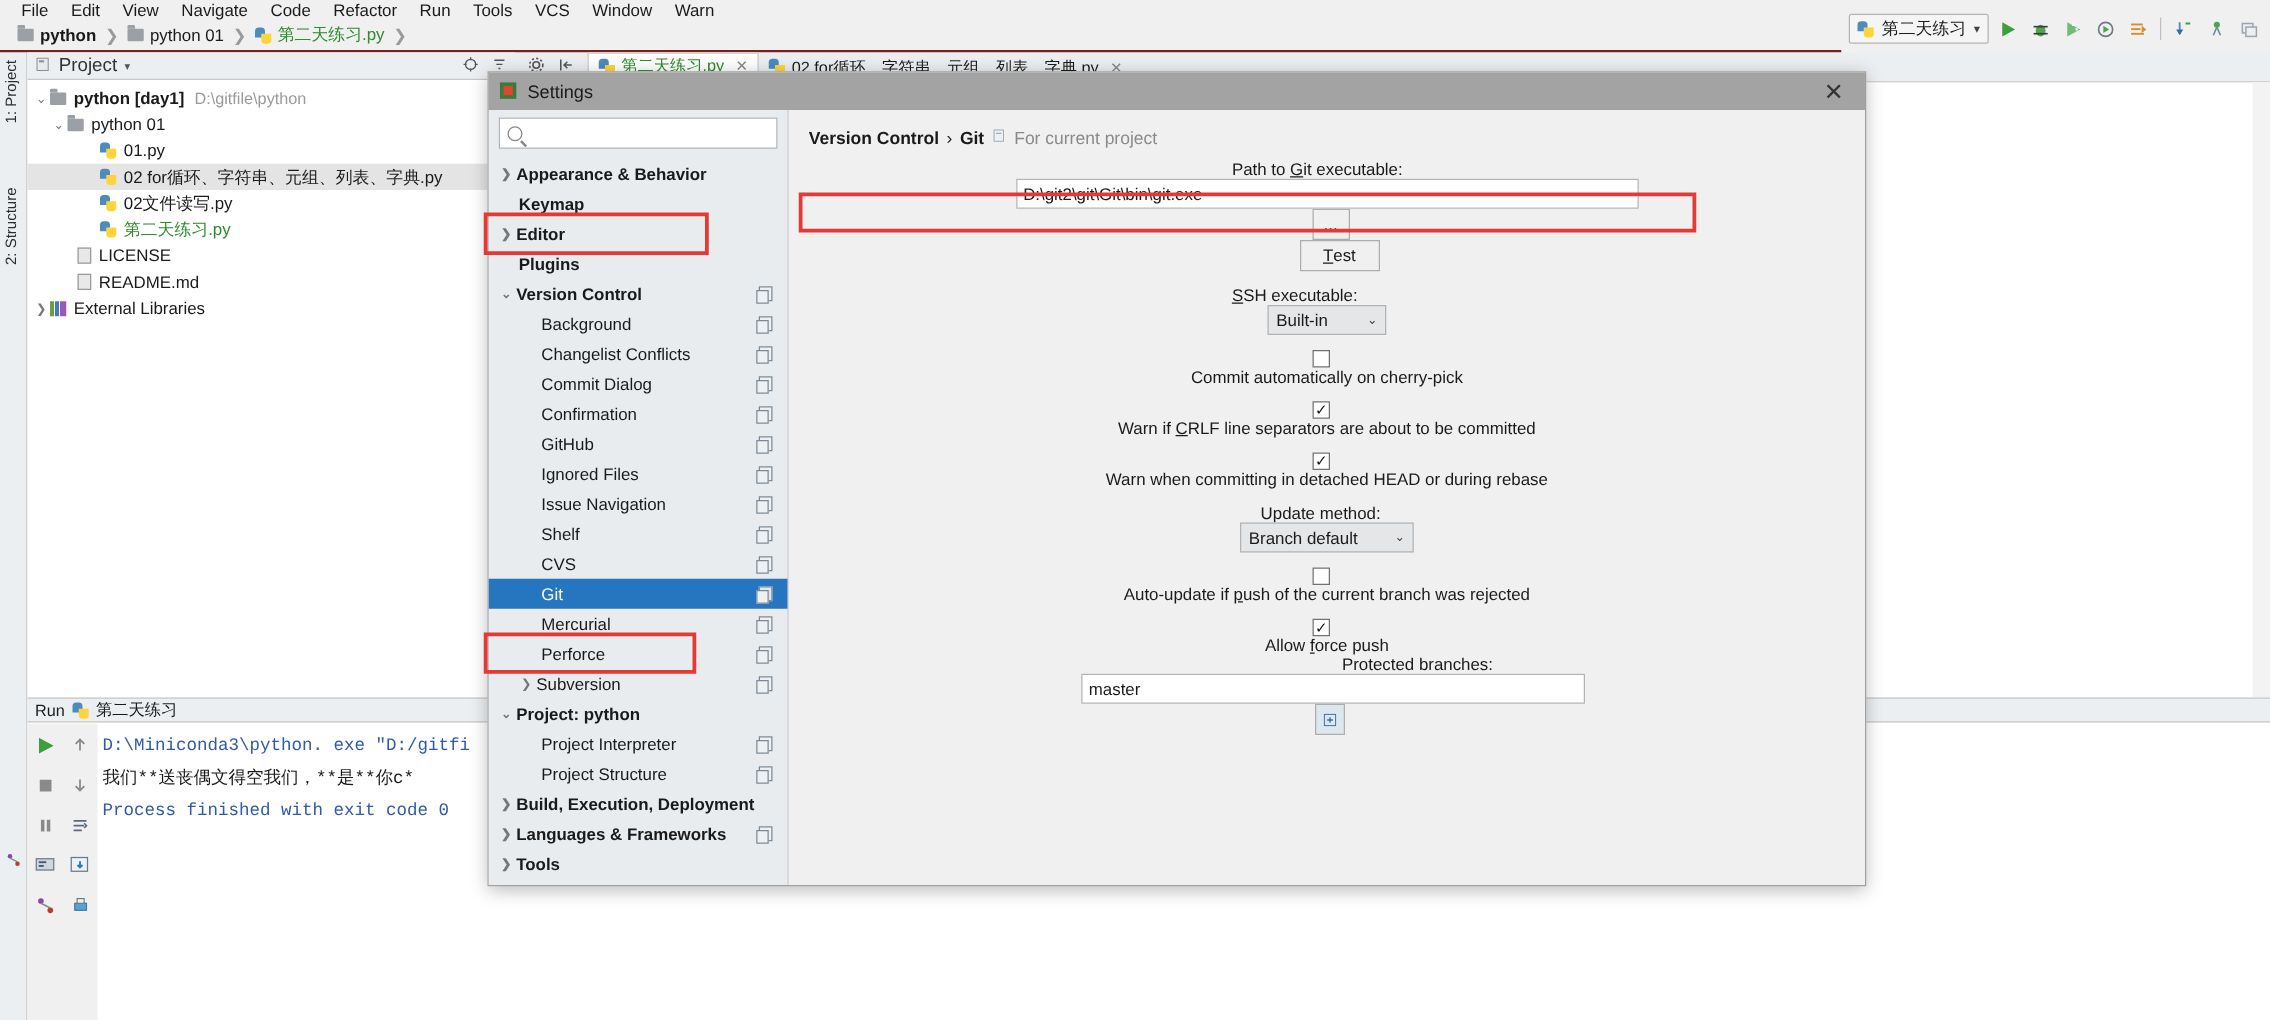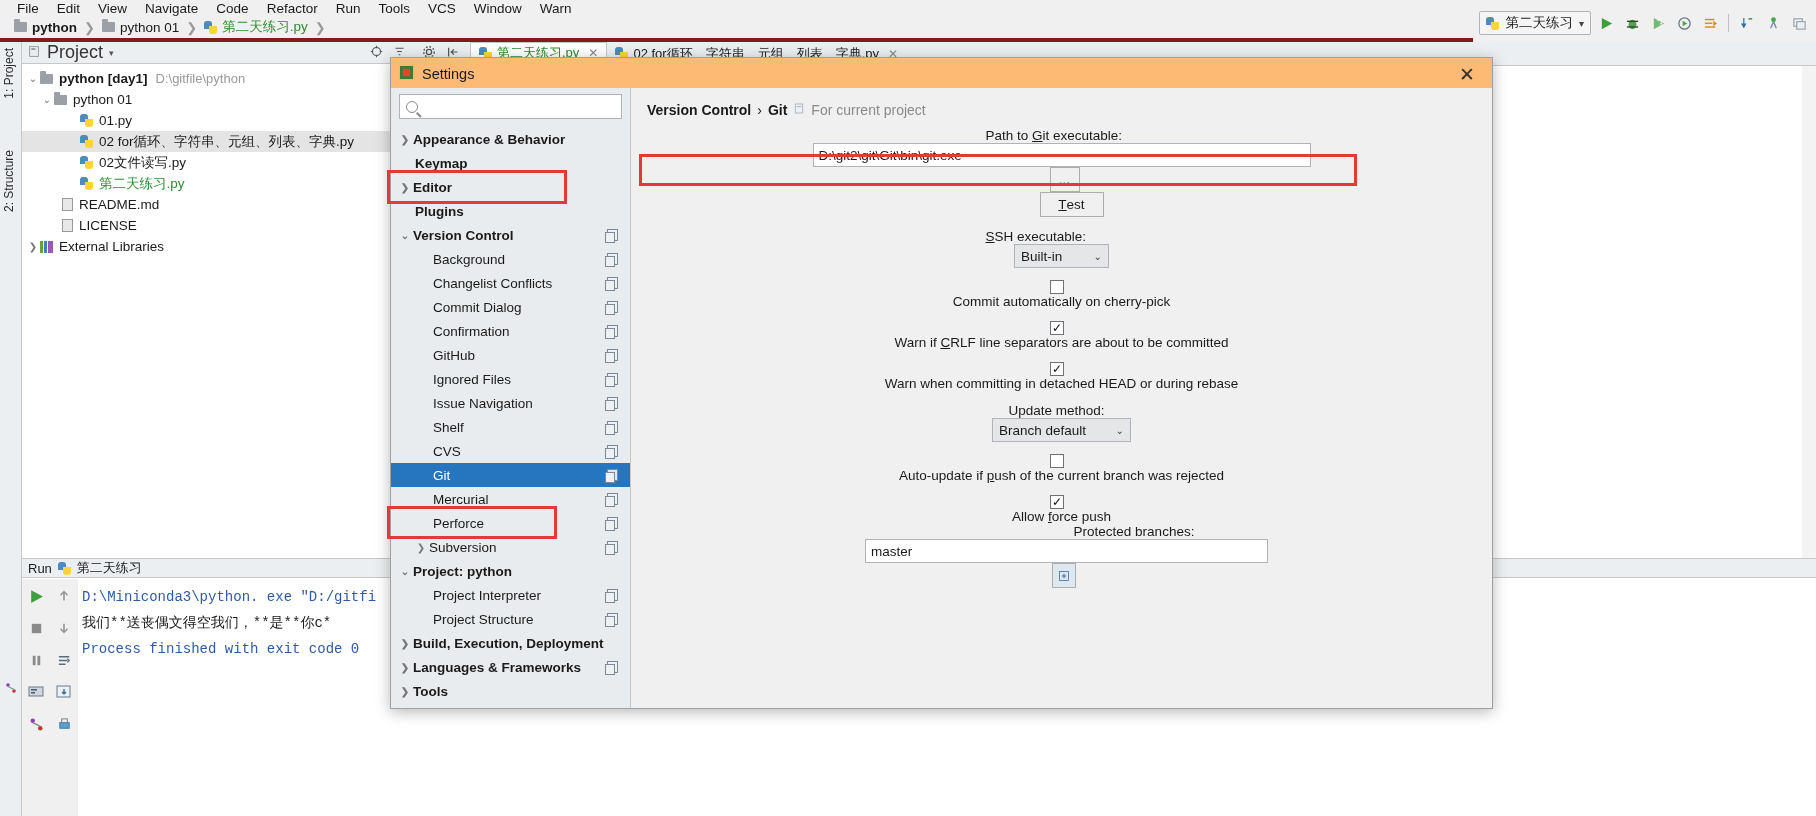--- a/index.html
+++ b/index.html
@@ -17,21 +17,21 @@
   #menubar {
     position:absolute; left:0; top:0; width:1816px; height:16px;
     background:#f0f0f0; display:flex; align-items:flex-end; padding-left:8px;
     overflow:hidden;
   }
   #menubar .mi { font-size:13.5px; padding:0 9px; white-space:nowrap; color:#1a1a1a; }
   
   #breadcrumb {
     position:absolute; left:0; top:16px; width:1473px; height:26px;
     background:#f0f0f0; display:flex; align-items:center; padding-left:14px;
-    border-bottom:4px solid #7f1d1d;
+    border-bottom:2px solid #7f1d1d;
   }
   .crumb { display:flex; align-items:center; gap:5px; font-size:13.5px; }
   .crumb-sep { color:#9a9a9a; margin:0 7px; font-size:13px; }
   .folder-ic { width:13px; height:10px; background:#9aa0a6; border-radius:1px; display:inline-block; position:relative; }
   .folder-ic:before { content:""; position:absolute; left:0; top:-3px; width:6px; height:3px; background:#9aa0a6; border-radius:1px 1px 0 0; }
   .py-ic { width:13px; height:13px; display:inline-block; position:relative; }
   .py-ic:before { content:""; position:absolute; left:0; top:0; width:8px; height:8px; background:#4b8bbe; border-radius:3px 3px 0 0;}
   .py-ic:after  { content:""; position:absolute; right:0; bottom:0; width:8px; height:8px; background:#ffd43b; border-radius:0 0 3px 3px;}
   .bold { font-weight:bold; }
   .green-txt { color:#2e8b2e; }
@@ -49,21 +49,21 @@
     border-right:1px solid #c8c8c8;
   }
   .vtab { position:absolute; left:2px; writing-mode:vertical-rl; transform:rotate(180deg);
     font-size:12px; white-space:nowrap; color:#2b2b2b; }
   
   #project-panel { position:absolute; left:22px; top:42px; width:390px; height:516px; background:#fff; }
   #project-header {
     height:22px; background:#eceff1; border-bottom:1px solid #c8c8c8;
     display:flex; align-items:center; padding:0 6px; gap:6px;
   }
-  #project-header .ttl { font-size:18px; color:#333; }
+  #project-header .ttl { font-size:15px; color:#333; }
   .hdr-icons { margin-left:auto; display:flex; gap:10px; align-items:center; color:#555; }
   .tree { padding-top:4px; font-size:13.5px; }
   .tnode { height:21px; display:flex; align-items:center; white-space:nowrap; padding-left:4px; }
   .tnode.sel { background:#e4e4e4; }
   .chev { width:14px; text-align:center; color:#777; font-size:10px; flex:0 0 14px; }
   .ind1 { padding-left:18px; } .ind2 { padding-left:40px; } .ind3 { padding-left:58px; }
   .dimpath { color:#9a9a9a; margin-left:8px; font-size:13px; }
   .doc-ic { width:11px; height:13px; background:#e8e8e8; border:1px solid #9a9a9a; display:inline-block; }
   .lib-ic { width:13px; height:12px; display:inline-block;
      background:linear-gradient(90deg,#6b9e3f 0 3px,#fff 3px 4px,#3f7fbf 4px 7px,#fff 7px 8px,#9b59b6 8px 11px); }
@@ -82,21 +82,21 @@
   .run-col { width:28px; display:flex; flex-direction:column; align-items:center; padding-top:6px; gap:10px; }
   .rbtn { width:22px; height:22px; display:flex; align-items:center; justify-content:center; }
   #console { position:absolute; left:60px; top:26px; right:0; bottom:0;
      font-family:"Liberation Mono", monospace; font-size:14px; color:#2f5aa8; line-height:26px; }
   .cl { white-space:nowrap; }
   
   #settings {
     position:absolute; left:390px; top:57px; width:1103px; height:652px;
     background:#f0f0f0; border:1px solid #a0a0a0; box-shadow:0 3px 14px rgba(0,0,0,.28);
   }
-  #set-title { height:30px; display:flex; align-items:center; padding:16px 8px; gap:8px; background:#fdba74; }
+  #set-title { height:30px; display:flex; align-items:center; padding:16px 8px; gap:8px; background:#a3a3a3; }
   #set-title .t { font-size:14.5px; }
   #set-close { margin-left:auto; width:34px; height:26px; display:flex; align-items:center; justify-content:center; font-size:19px; color:#333; }
   #set-body { position:absolute; left:0; top:30px; right:0; bottom:0; display:flex; }
   #set-left { width:240px; background:#e8ecef; border-right:1px solid #c8c8c8; position:relative; }
   #search-wrap { padding:6px 8px 4px 8px; }
   #search-box { height:25px; background:#fff; border:1px solid #b0b4b8; display:flex; align-items:center; padding:0 6px; }
   #search-box .mag { width:12px; height:12px; border:1.6px solid #888; border-radius:50%; position:relative; }
   #search-box .mag:after { content:""; position:absolute; right:-5px; bottom:-4px; width:6px; height:1.6px; background:#888; transform:rotate(45deg); }
   #set-tree { font-size:13.5px; padding-top:4px; }
   .sitem { height:24px; display:flex; align-items:center; white-space:nowrap; position:relative; padding-left:6px; }
@@ -306,25 +306,25 @@
     <div class="tnode ind3">
       <span class="py-ic" style="margin-right:6px"></span>
       <span>02文件读写.py</span>
     </div>
     <div class="tnode ind3">
       <span class="py-ic" style="margin-right:6px"></span>
       <span class="green-txt">第二天练习.py</span>
     </div>
     <div class="tnode ind2">
       <span class="doc-ic" style="margin-right:6px"></span>
-      <span>README.md</span>
+      <span>LICENSE</span>
     </div>
     <div class="tnode ind2">
       <span class="doc-ic" style="margin-right:6px"></span>
-      <span>LICENSE</span>
+      <span>README.md</span>
     </div>
     <div class="tnode">
       <span class="chev">❯</span>
       <span class="lib-ic" style="margin-right:6px"></span>
       <span>External Libraries</span>
     </div>
   </div>
 </div>
 
 <div id="run-window">

